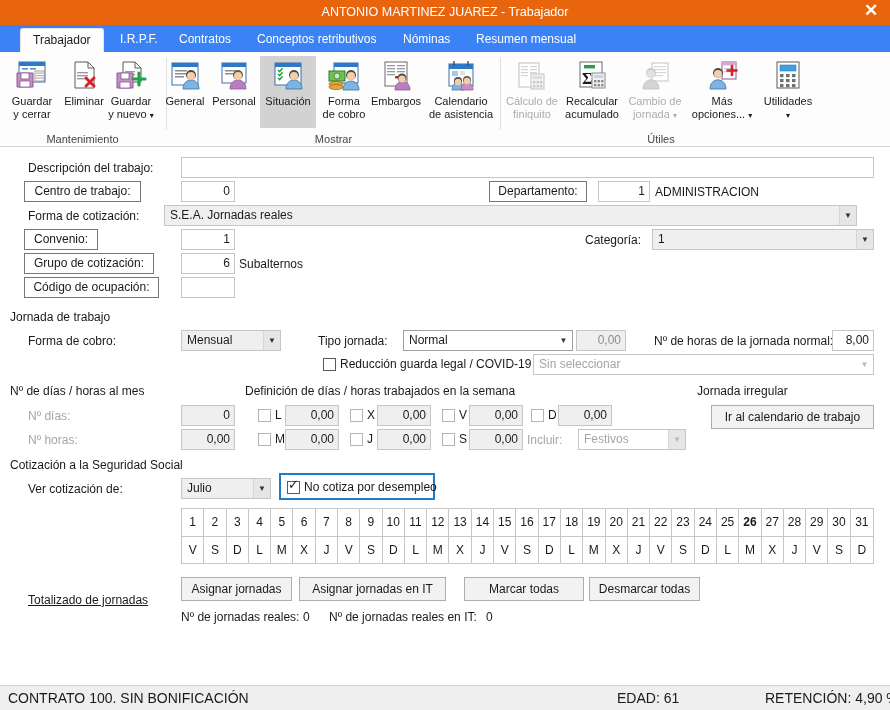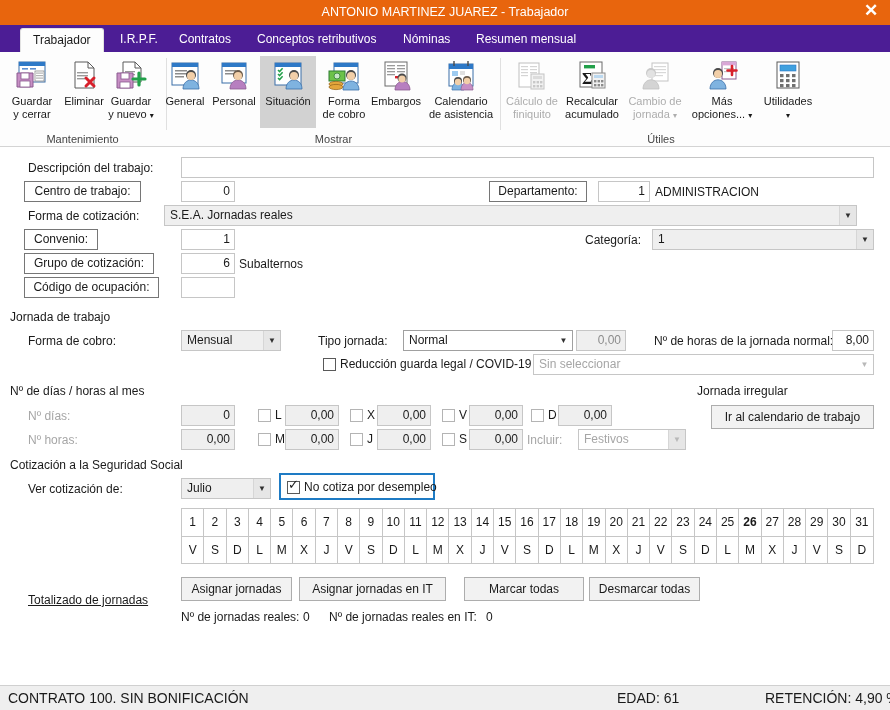--- a/index.html
+++ b/index.html
@@ -25,21 +25,21 @@
   }
   .titlebar .closebtn {
     position:absolute; right:6px; top:0px; width:26px; height:24px;
     line-height:22px; text-align:center; font-size:17px; font-weight:bold;
     color:#fff; cursor:pointer;
   }
 
   
   .tabstrip {
     position:absolute; left:0; top:25px; width:890px; height:27px;
-    background:#4c1d95;
+    background:#3b82f6;
   }
   .tab {
     position:absolute; top:2px; height:25px; line-height:25px;
     color:#fff; font-size:12px; padding:0 12px; cursor:pointer; white-space:nowrap;
   }
   .tab.active {
     background:#FDFDFD; color:#1a1a1a;
     border:1px solid #E2E2E2; border-bottom:none;
     border-radius:3px 3px 0 0; top:3px; height:24px; line-height:22px;
   }
@@ -480,20 +480,21 @@
     <div class="chk" style="left:323px; top:211px;">
       <span class="box"></span>
       <span class="ctext">Reducción guarda legal / COVID-19</span>
     </div>
     <div class="cbo dis" style="left:533px; top:207px; width:341px;">
       <span>Sin seleccionar</span>
       <span class="arw">▼</span>
     </div>
 
     <div class="sect" style="left:10px; top:237px;">Nº de días / horas al mes</div>
+    <div class="sect" style="left:245px; top:237px;">Definición de días / horas trabajados en la semana</div>
     <div class="sect" style="left:697px; top:237px;">Jornada irregular</div>
 
     <div class="lbl dim" style="left:28px; top:262px;">Nº días:</div>
     <div class="txt ro right" style="left:181px; top:258px; width:54px;">0</div>
     <div class="lbl dim" style="left:28px; top:286px;">Nº horas:</div>
     <div class="txt ro right" style="left:181px; top:282px; width:54px;">0,00</div>
 
     <div class="chk dim" style="left:258px; top:262px;">
       <span class="box"></span>
       <span class="ctext">L</span>

